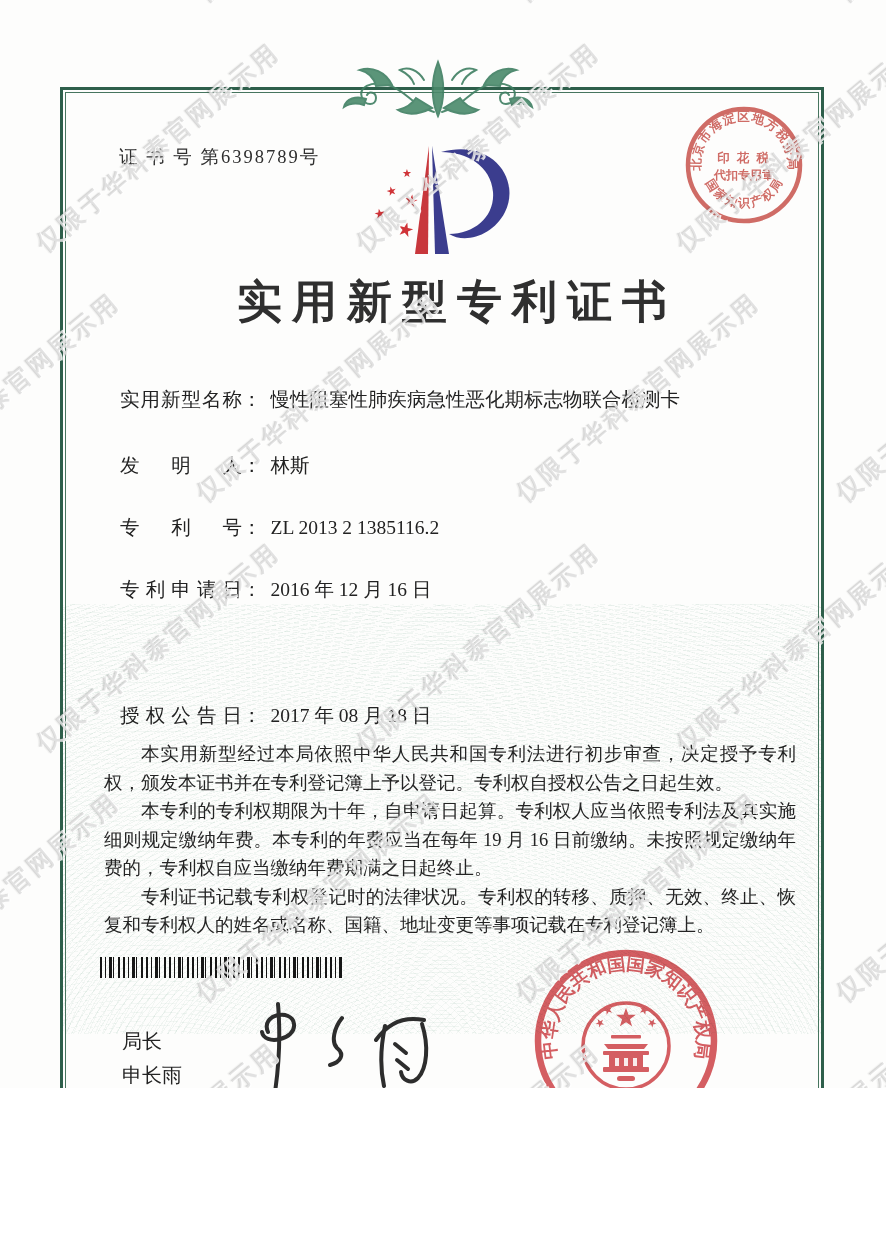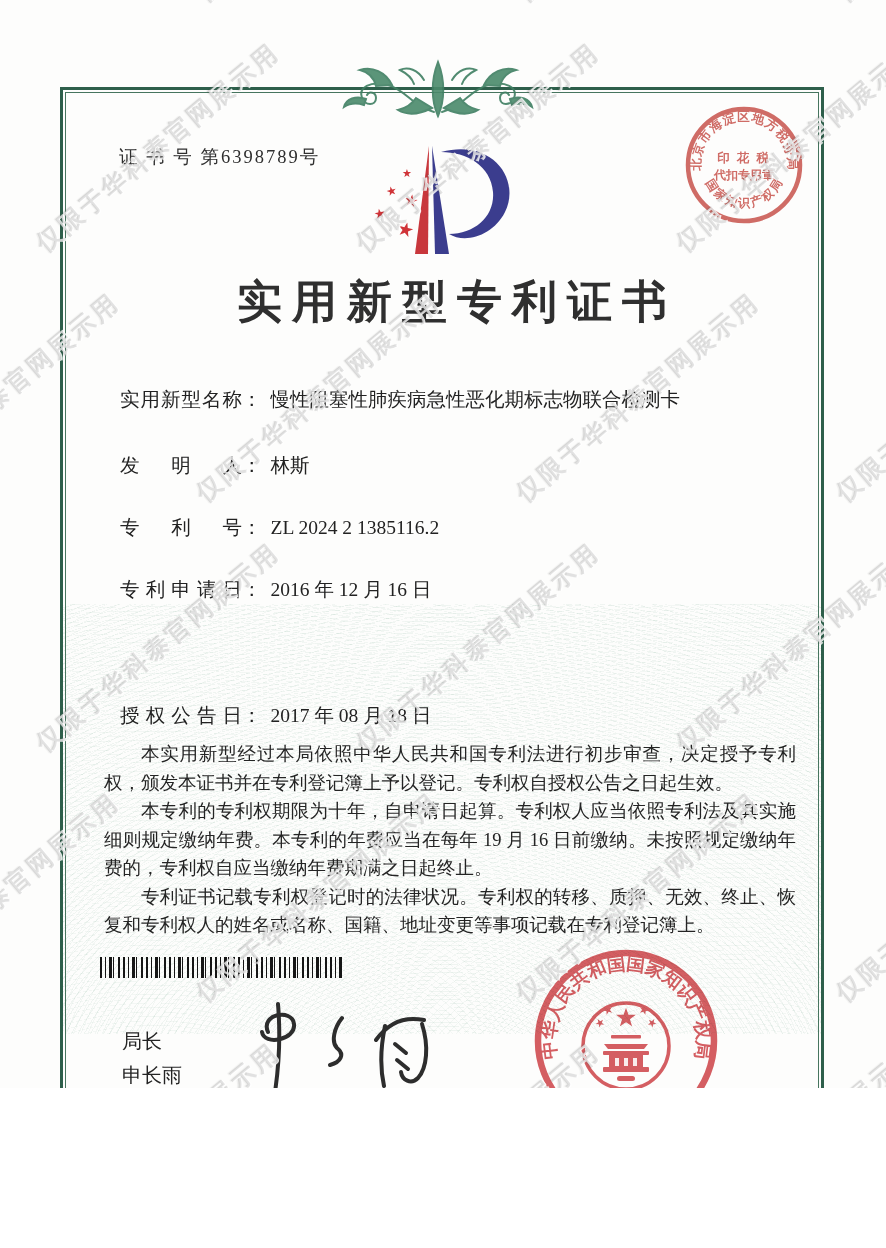--- a/index.html
+++ b/index.html
@@ -153,21 +153,21 @@
 
   <h1 class="title">实用新型专利证书</h1>
 
   <div class="field" style="top:452px;">
     <span class="flabel">发明人</span><span class="fcolon">：</span><span class="fvalue">林斯</span>
   </div>
   <div class="field" style="top:386px;">
     <span class="flabel">实用新型名称</span><span class="fcolon">：</span><span class="fvalue">慢性阻塞性肺疾病急性恶化期标志物联合检测卡</span>
   </div>
   <div class="field" style="top:514px;">
-    <span class="flabel">专利号</span><span class="fcolon">：</span><span class="fvalue">ZL 2024 2 1385116.2</span>
+    <span class="flabel">专利号</span><span class="fcolon">：</span><span class="fvalue">ZL 2013 2 1385116.2</span>
   </div>
   <div class="field" style="top:576px;">
     <span class="flabel">专利申请日</span><span class="fcolon">：</span><span class="fvalue">2016 年 12 月 16 日</span>
   </div>
   <div class="field" style="top:702px;">
     <span class="flabel">授权公告日</span><span class="fcolon">：</span><span class="fvalue">2017 年 08 月 18 日</span>
   </div>
 
   <div class="paras">
     <p>本实用新型经过本局依照中华人民共和国专利法进行初步审查，决定授予专利权，颁发本证书并在专利登记簿上予以登记。专利权自授权公告之日起生效。</p>

